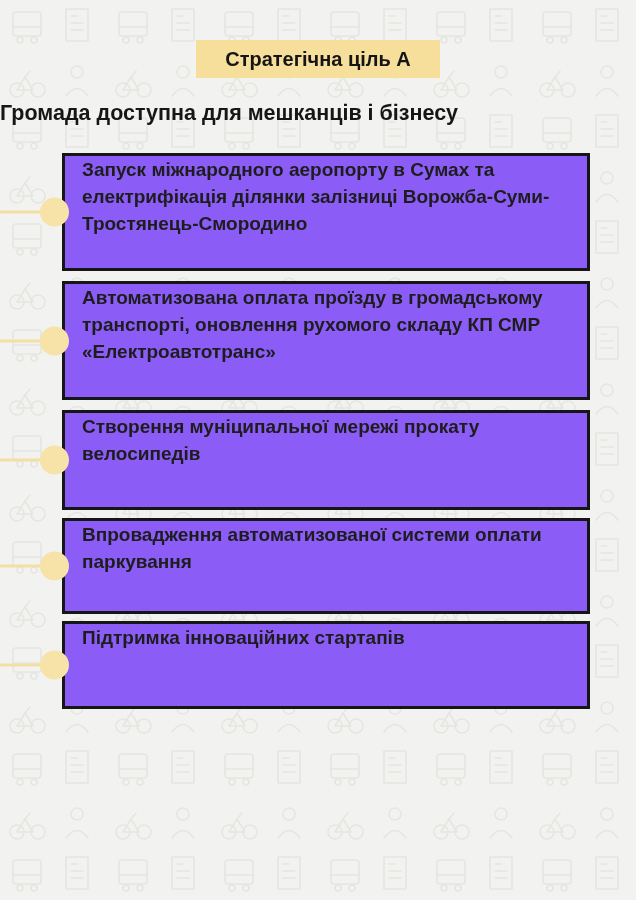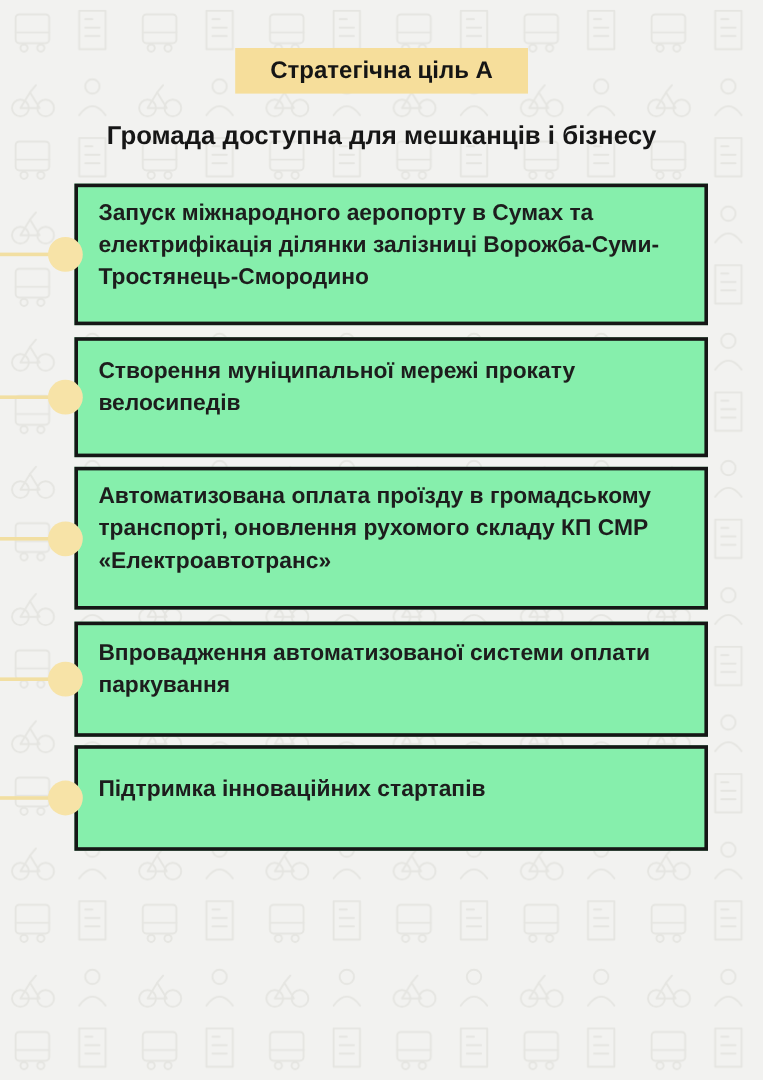--- a/index.html
+++ b/index.html
@@ -39,21 +39,20 @@
     padding: 7px 29px;
     font-size: 20px;
     line-height: 24px;
     font-weight: bold;
     color: #151515;
     text-align: left;
   }
 
   .title {
     margin-top: 21px;
-    text-align: center;
     font-size: 21.5px;
     line-height: 28px;
     font-weight: bold;
     color: #161616;
   }
 
   .rows {
     margin: 26px 46px 0 62px;
     display: flex;
     flex-direction: column;
@@ -90,24 +89,23 @@
     height: 29px;
     border-radius: 50%;
     background: #F7E3A7;
     z-index: 3;
   }
 
   .goal-box {
     position: relative;
     z-index: 2;
     flex: 1;
-    background: #86efac;
+    background: #8b5cf6;
     border: 3.5px solid #161616;
     display: flex;
-    align-items: center;
     padding: 0 24px 16px 17px;
   }
 
   .goal-text {
     font-size: 19px;
     line-height: 27px;
     font-weight: bold;
     color: #1D1D1D;
   }
 </style>
@@ -153,33 +151,33 @@
   <div class="rows">
 
     <div class="row row-1">
       <span class="connector"></span>
       <span class="bullet"></span>
       <div class="goal-box">
         <span class="goal-text">Запуск міжнародного аеропорту в Сумах та електрифікація ділянки залізниці Ворожба-Суми-Тростянець-Смородино</span>
       </div>
     </div>
 
+    <div class="row row-2">
+      <span class="connector"></span>
+      <span class="bullet"></span>
+      <div class="goal-box">
+        <span class="goal-text">Автоматизована оплата проїзду в громадському транспорті, оновлення рухомого складу КП СМР «Електроавтотранс»</span>
+      </div>
+    </div>
+
     <div class="row row-3">
       <span class="connector"></span>
       <span class="bullet"></span>
       <div class="goal-box">
         <span class="goal-text">Створення муніципальної мережі прокату велосипедів</span>
-      </div>
-    </div>
-
-    <div class="row row-2">
-      <span class="connector"></span>
-      <span class="bullet"></span>
-      <div class="goal-box">
-        <span class="goal-text">Автоматизована оплата проїзду в громадському транспорті, оновлення рухомого складу КП СМР «Електроавтотранс»</span>
       </div>
     </div>
 
     <div class="row row-4">
       <span class="connector"></span>
       <span class="bullet"></span>
       <div class="goal-box">
         <span class="goal-text">Впровадження автоматизованої системи оплати паркування</span>
       </div>
     </div>

